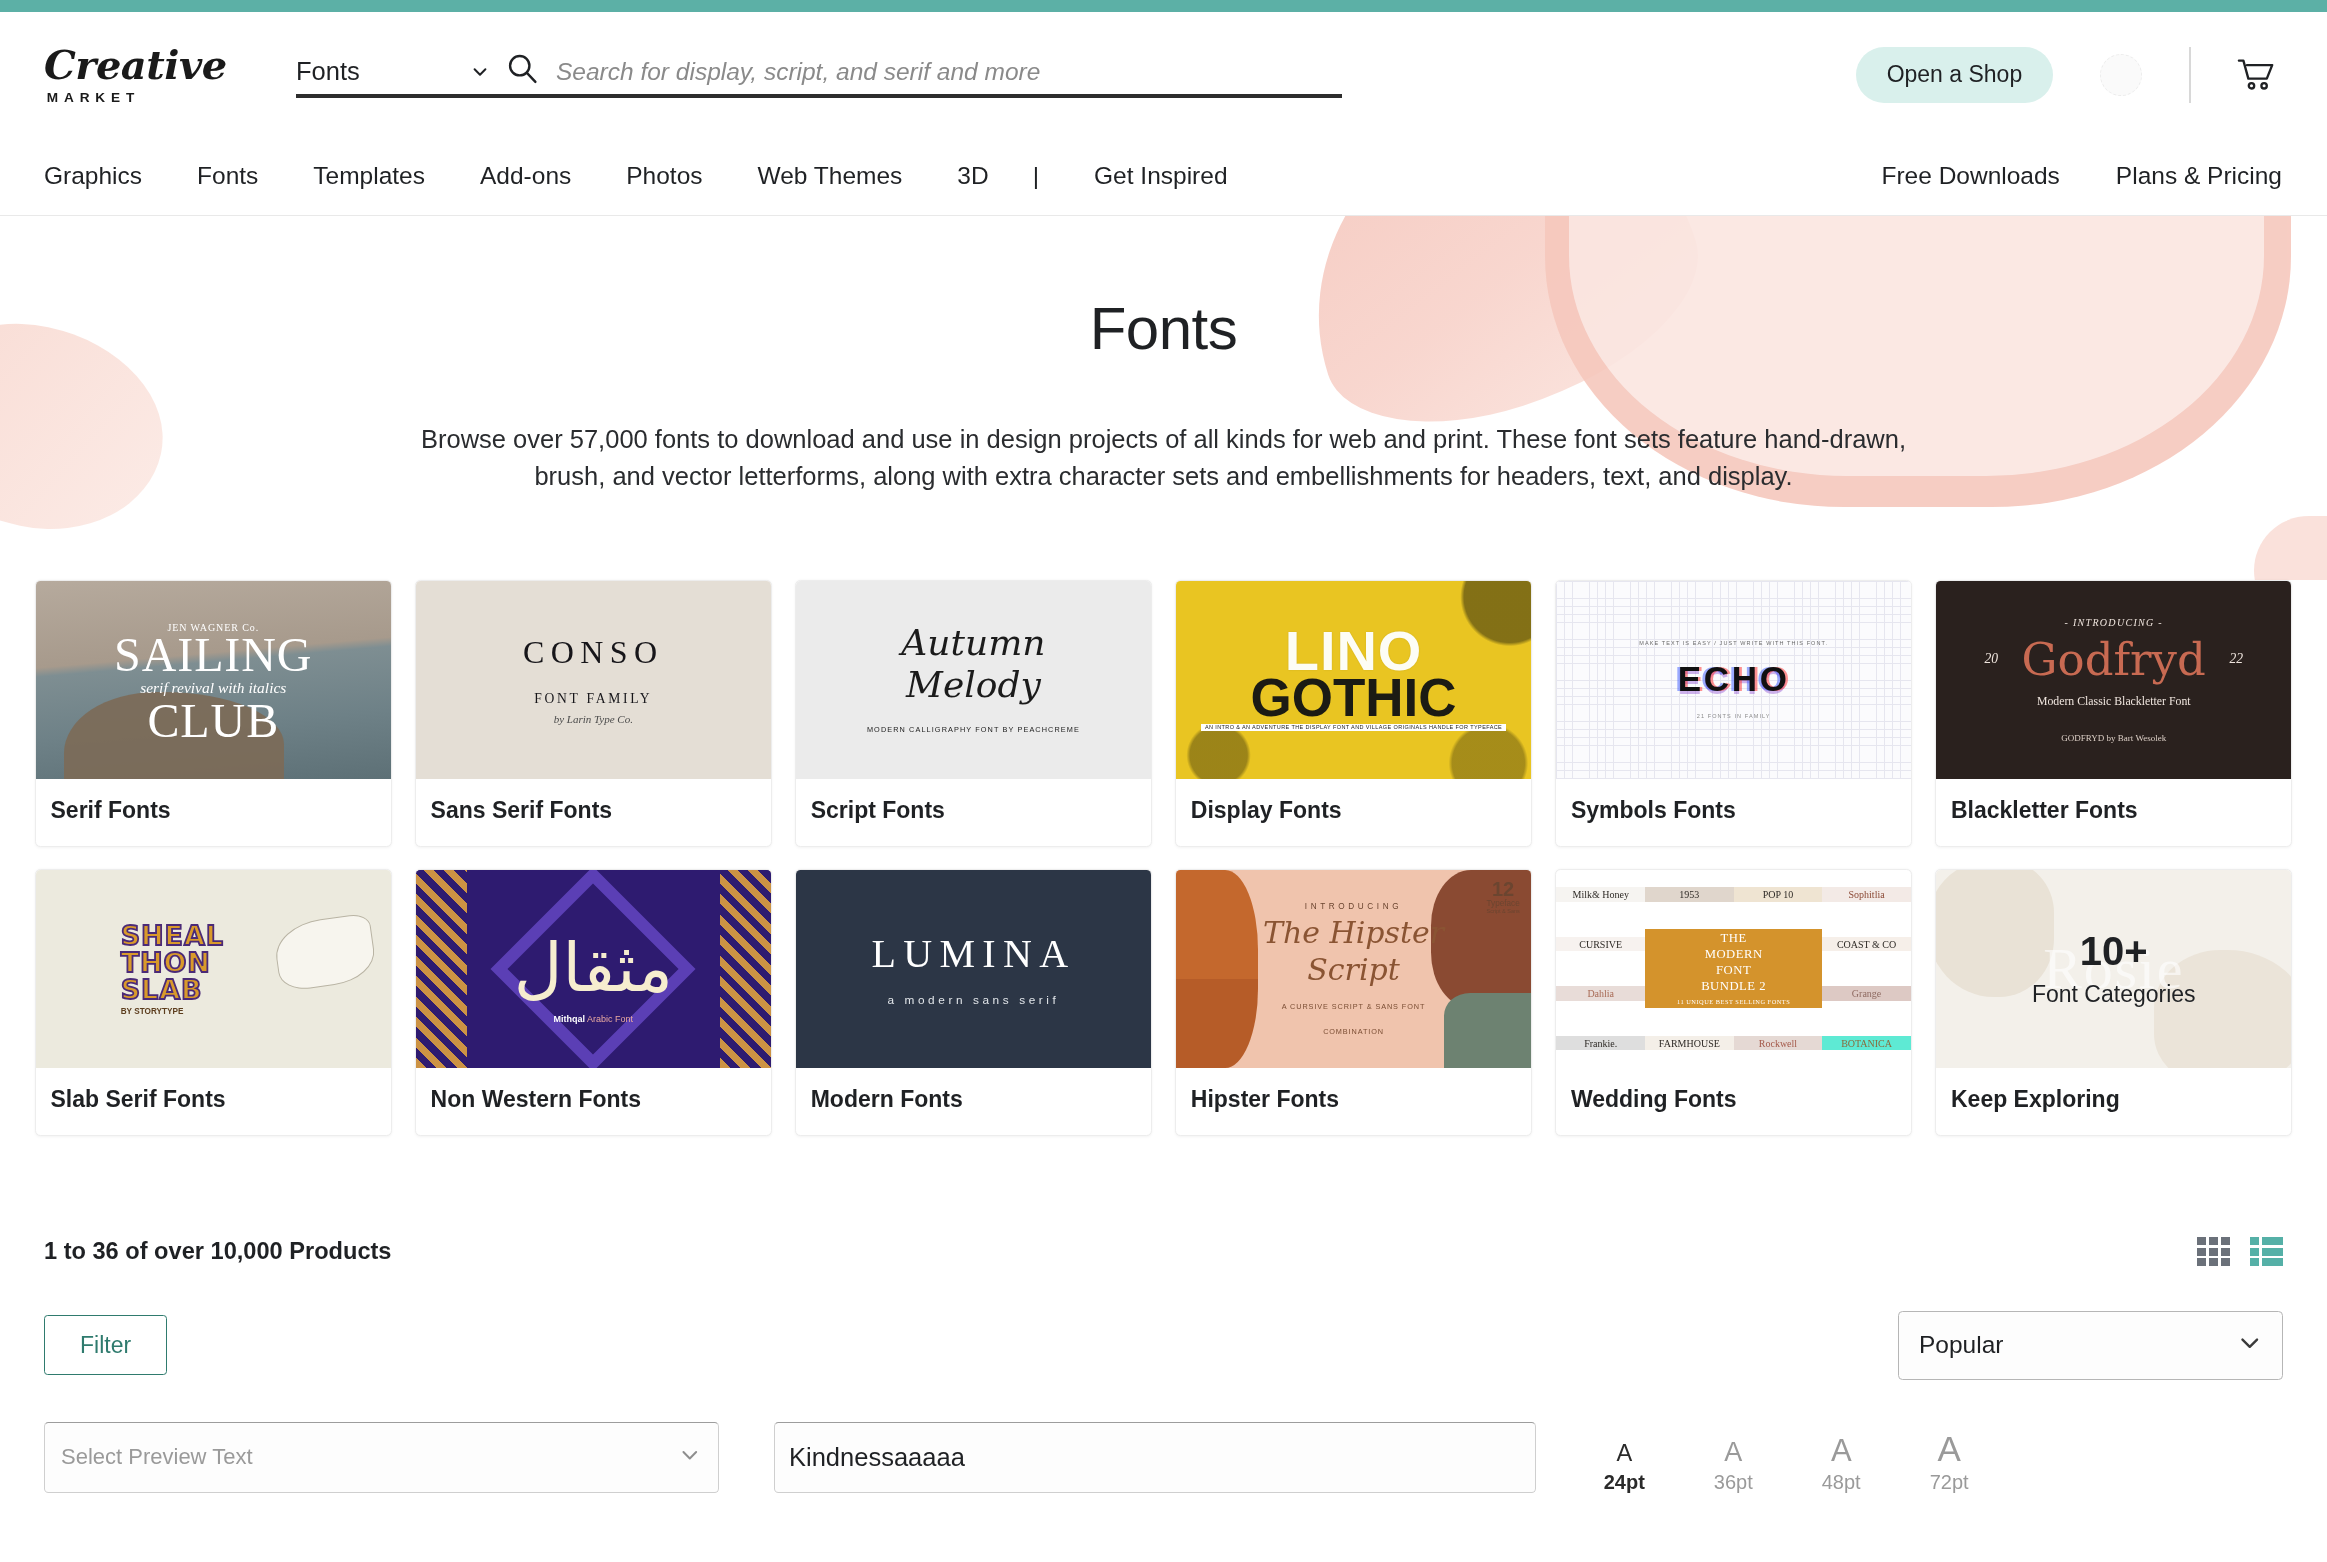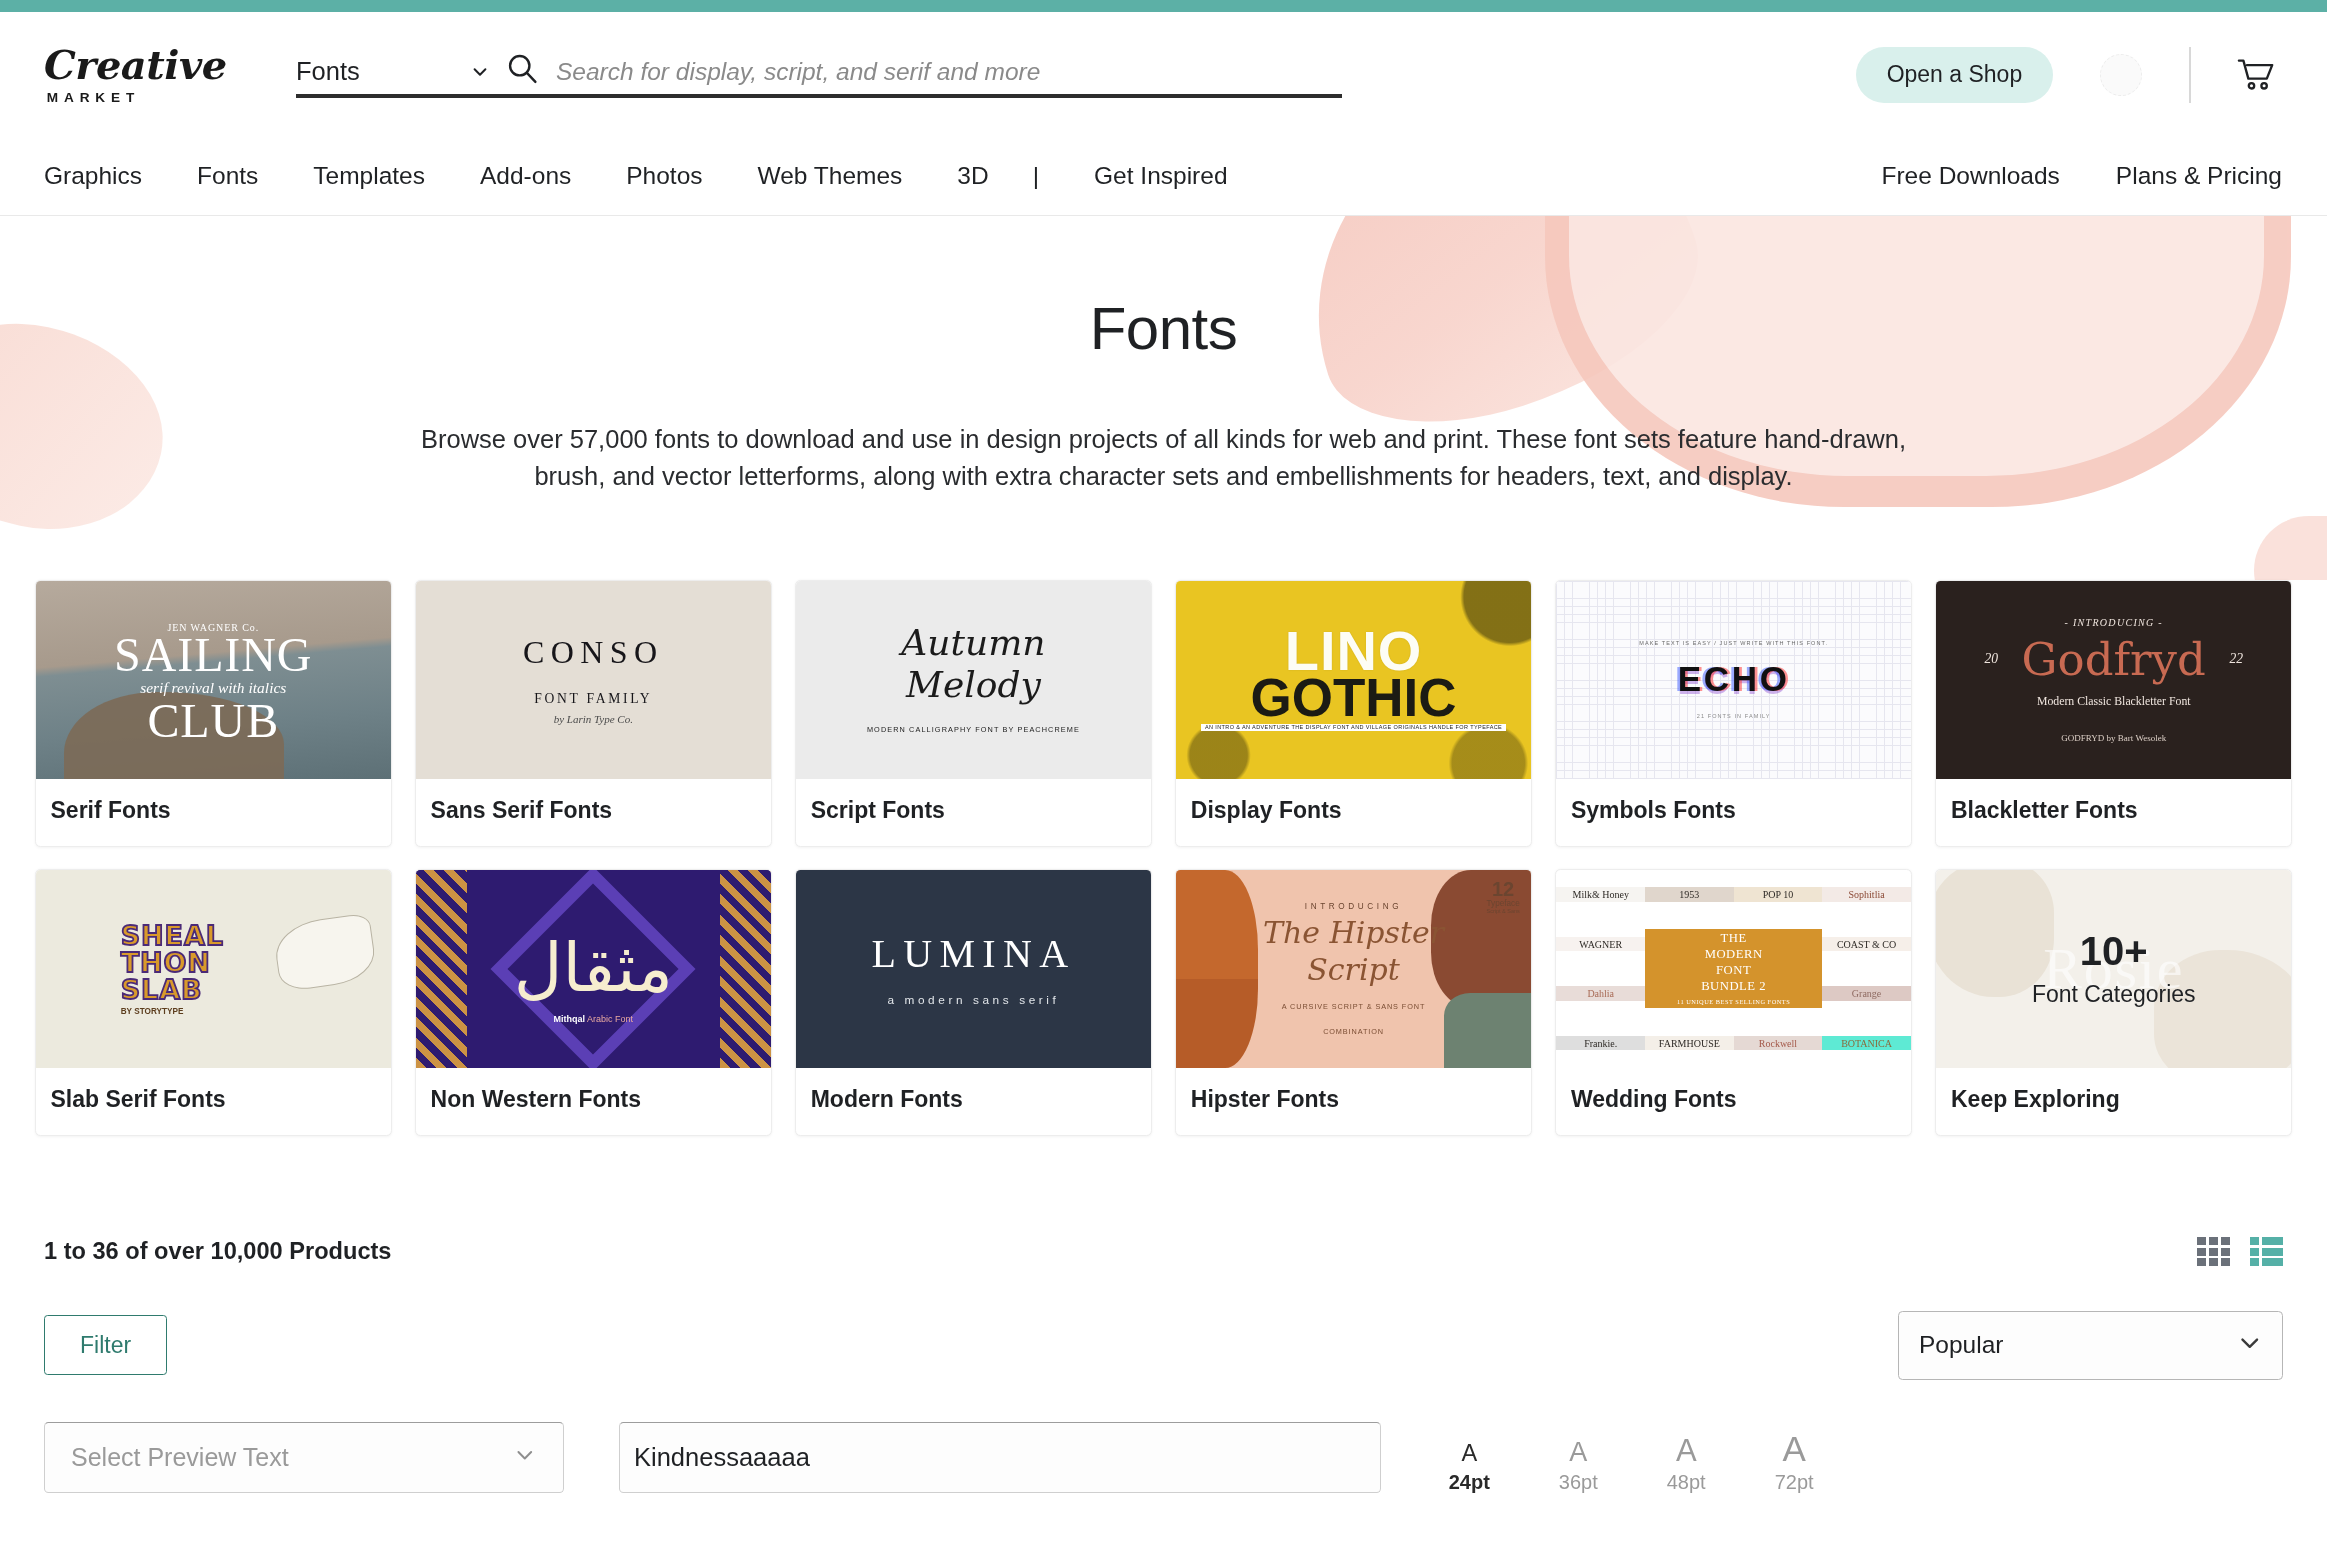--- a/index.html
+++ b/index.html
@@ -403,28 +403,28 @@
   .sort-select .cv { margin-left: auto; }
 
   
   .preview-row {
     display: flex; align-items: flex-start;
     padding: 0 44px;
     margin-top: 42px;
     gap: 55px;
   }
   .preview-select {
-    width: 520px; height: 71px;
+    width: 675px; height: 71px;
     border: 0.9px solid #cfcfcf;
     border-top: 1.8px solid #9d9d9d;
     border-radius: 4.5px;
     background: #fdfdfd;
     display: flex; align-items: center;
-    padding: 0 26px;
-    font-size: 25px; color: #9a9a9a;
+    padding: 0 16px;
+    font-size: 22px; color: #9a9a9a;
     cursor: pointer;
   }
   .preview-select .cv { margin-left: auto; }
   .preview-input {
     width: 762px; height: 71px;
     border: 0.9px solid #cfcfcf;
     border-top: 1.8px solid #9d9d9d;
     border-radius: 4.5px;
     background: #fdfdfd;
     padding: 0 14px;
@@ -639,21 +639,21 @@
       <div class="cat-label">Hipster Fonts</div>
     </div>
 
     <div class="cat-card">
       <div class="cat-thumb t-wedding">
         <div class="cell" style="background:#f6f4f1">Milk&amp; Honey</div>
         <div class="cell" style="background:#e0d6cc">1953</div>
         <div class="cell" style="background:#efe4d2">POP 10</div>
         <div class="cell" style="background:#f3eae6;color:#8c4a36">Sophitlia</div>
 
-        <div class="cell" style="background:#f7f2ef">WAGNER</div>
+        <div class="cell" style="background:#f7f2ef">CURSIVE</div>
         <div class="cell center">
           <span>THE</span>
           <span>MODERN</span>
           <span>FONT</span>
           <span>BUNDLE 2</span>
           <span class="small">11 UNIQUE BEST SELLING FONTS</span>
         </div>
         <div class="cell" style="background:#f6efe9">COAST &amp; CO</div>
 
         <div class="cell" style="background:#e8dcd8;color:#a86a55">Dahlia</div>

